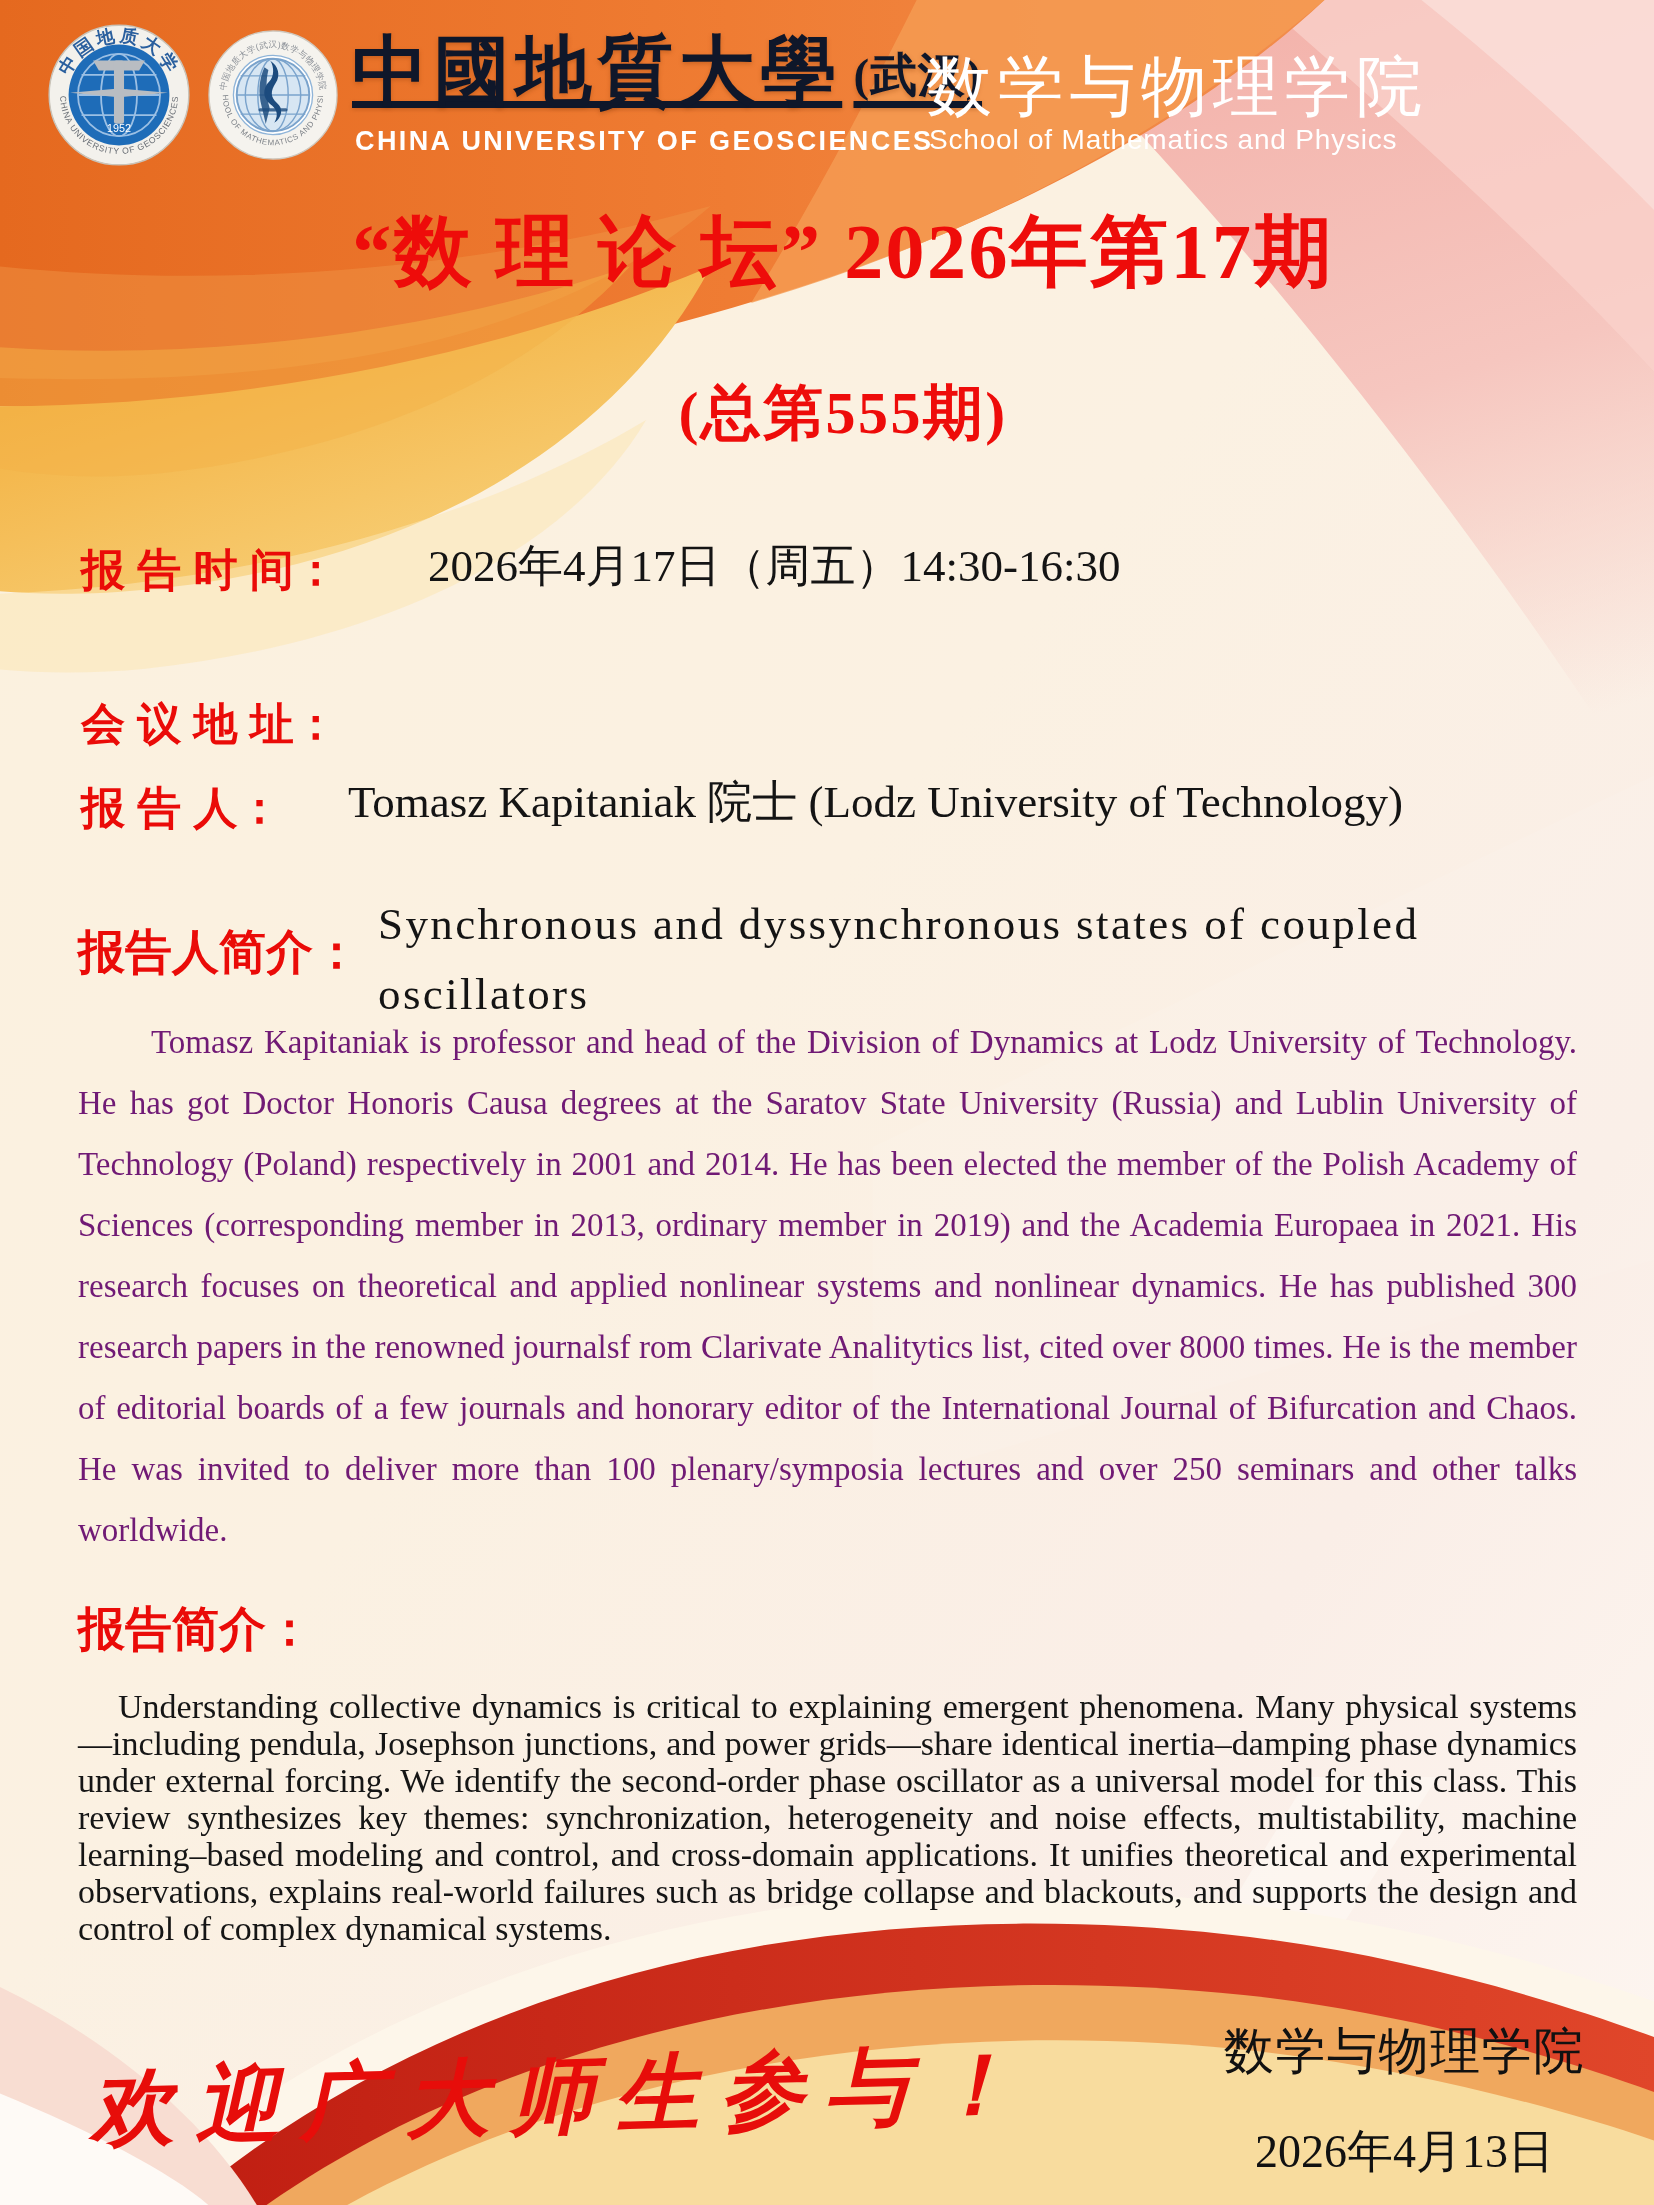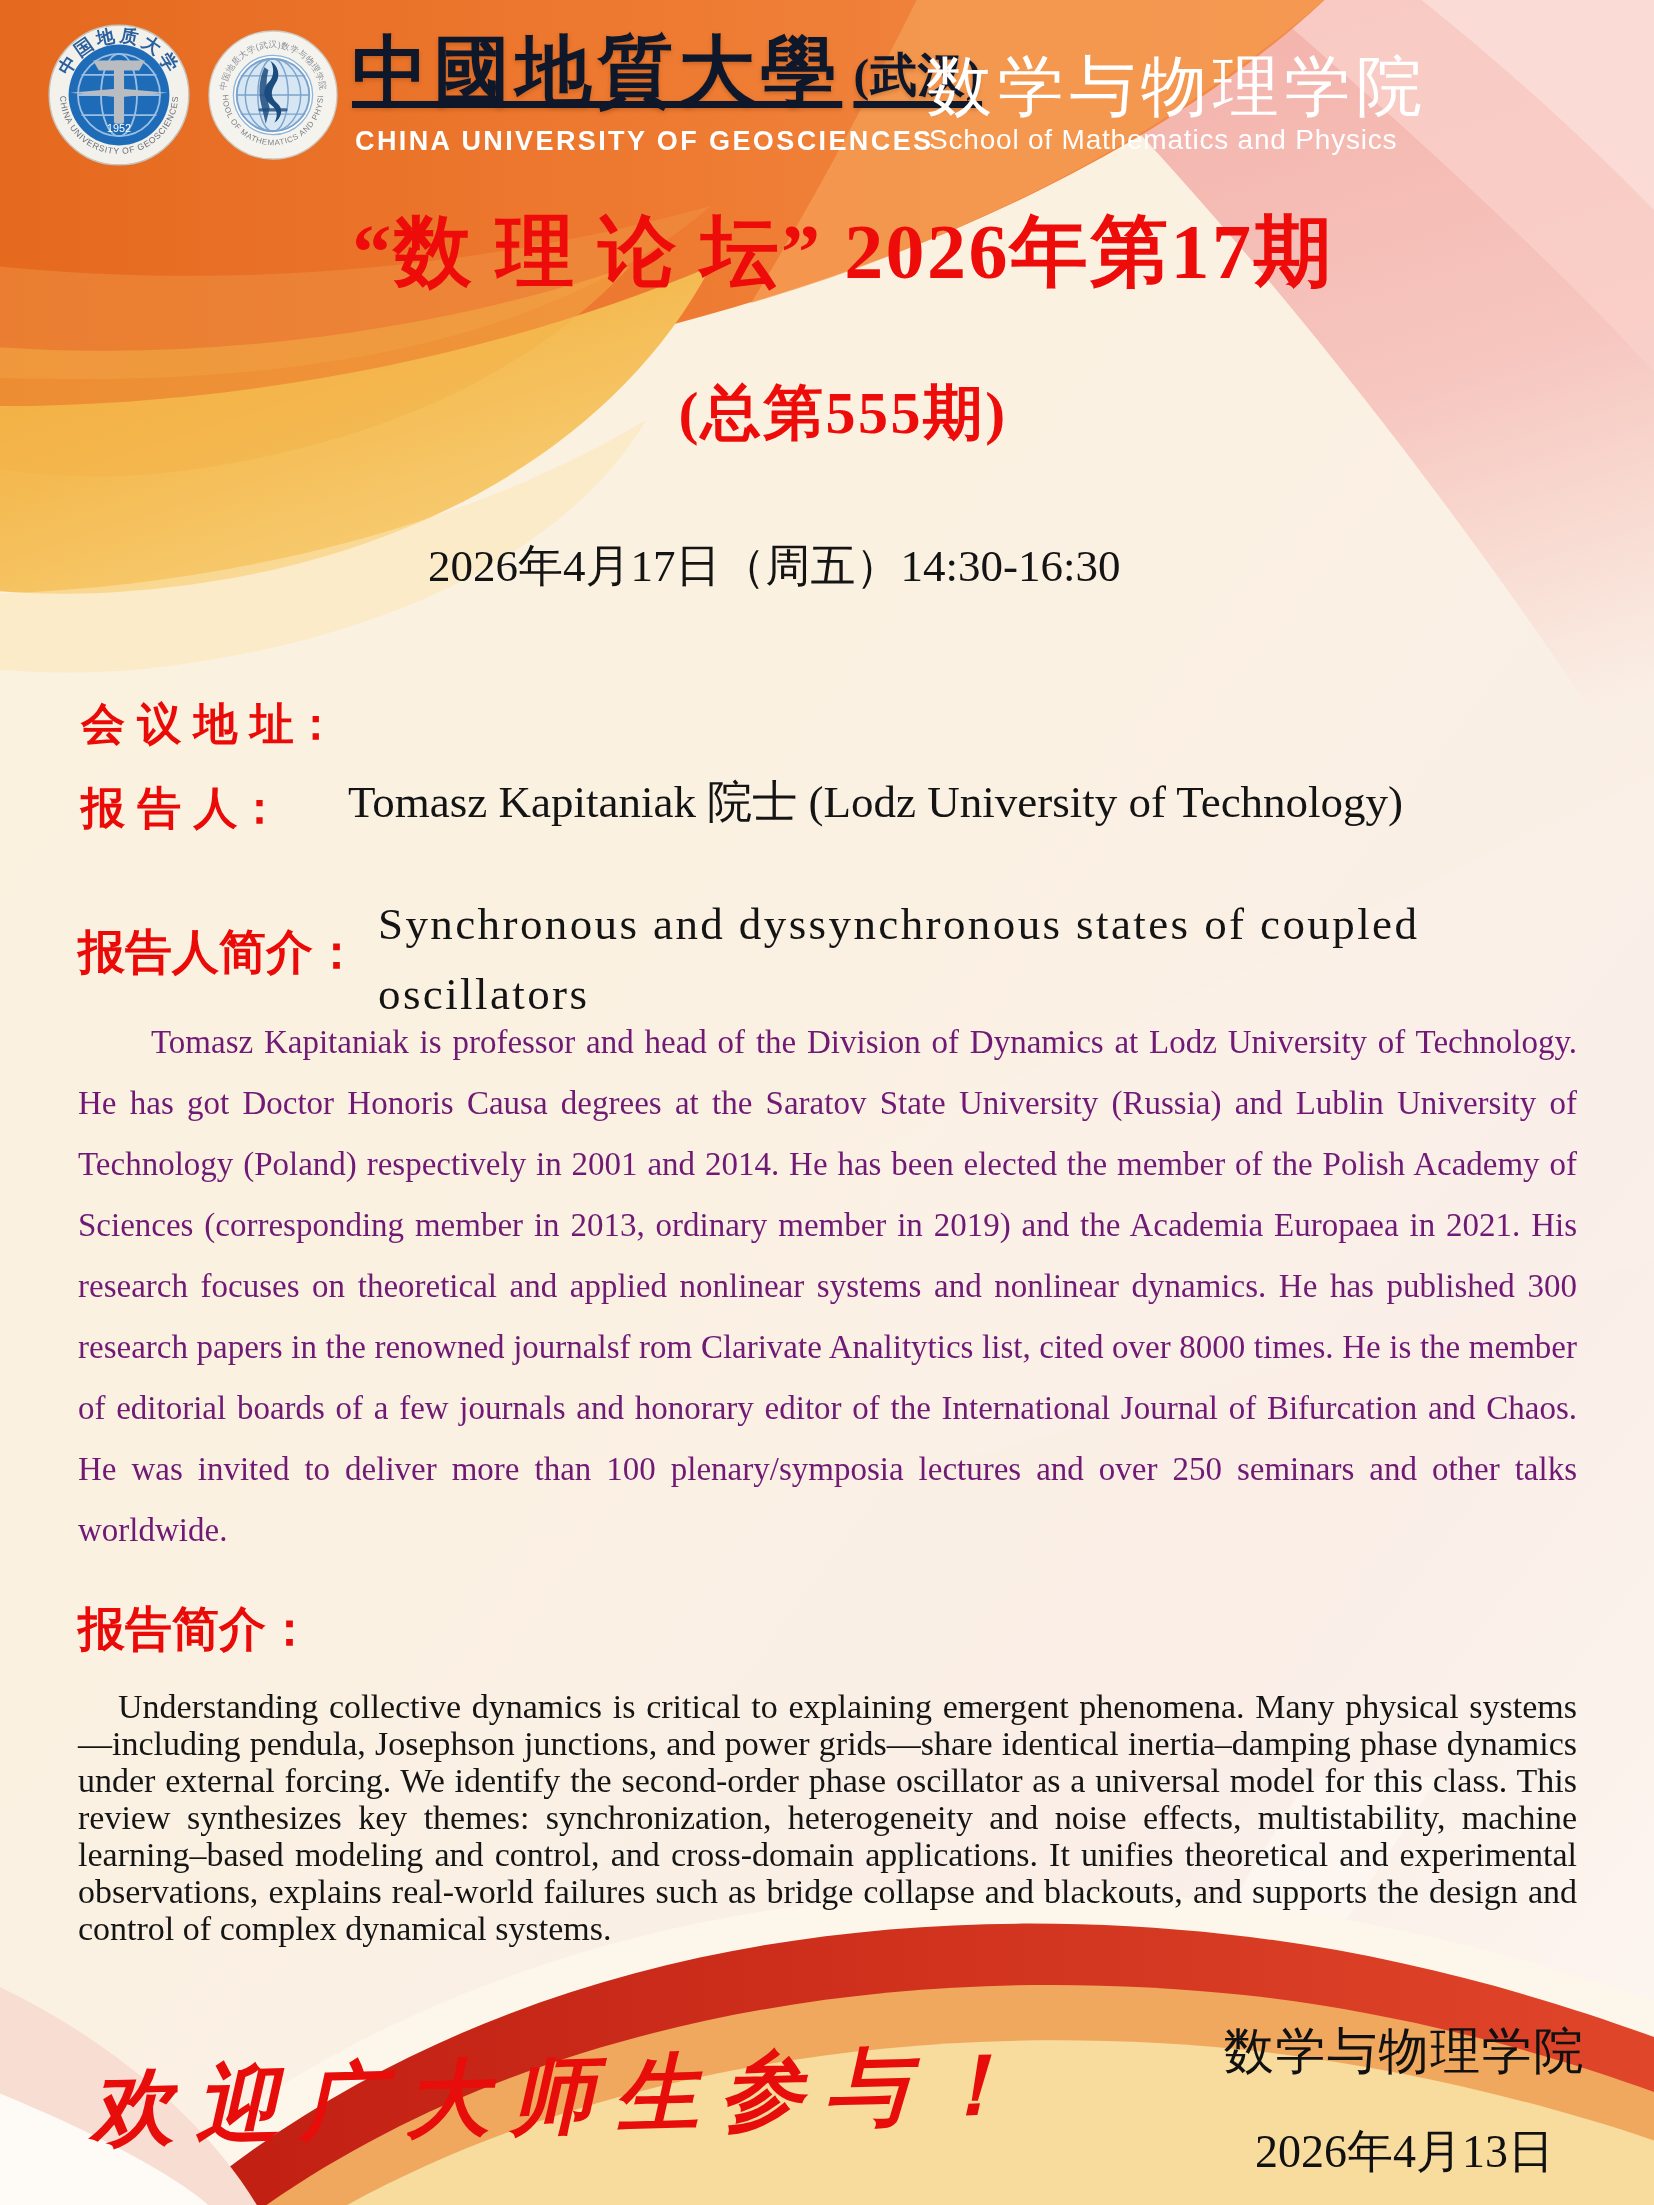--- a/index.html
+++ b/index.html
@@ -210,20 +210,21 @@
   <div class="abs uni-cn">
     <span>中國地質大學</span><span class="uni-campus">(武汉)</span>
   </div>
   <div class="abs uni-en">CHINA UNIVERSITY OF GEOSCIENCES</div>
   <div class="abs school-cn">数学与物理学院</div>
   <div class="abs school-en">School of Mathematics and Physics</div>
 
   <div class="abs title-line title-1">“数 理 论 坛” 2026年第17期</div>
   <div class="abs title-line title-2">(总第555期)</div>
 
+  <div class="abs lbl" style="left:81px;top:541px;">报 告 时 间：</div>
   <div class="abs val" style="left:428px;top:536px;">2026年4月17日（周五）14:30-16:30</div>
 
   <div class="abs lbl" style="left:81px;top:695px;">会 议 地 址：</div>
 
   <div class="abs lbl" style="left:81px;top:779px;">报 告 人：</div>
   <div class="abs val" style="left:348px;top:772px;">Tomasz Kapitaniak 院士 (Lodz University of Technology)</div>
 
   <div class="abs val val-wrap" style="left:378px;top:889px;width:1196px;">Synchronous and dyssynchronous states of coupled oscillators</div>
 
   <div class="textflow">

